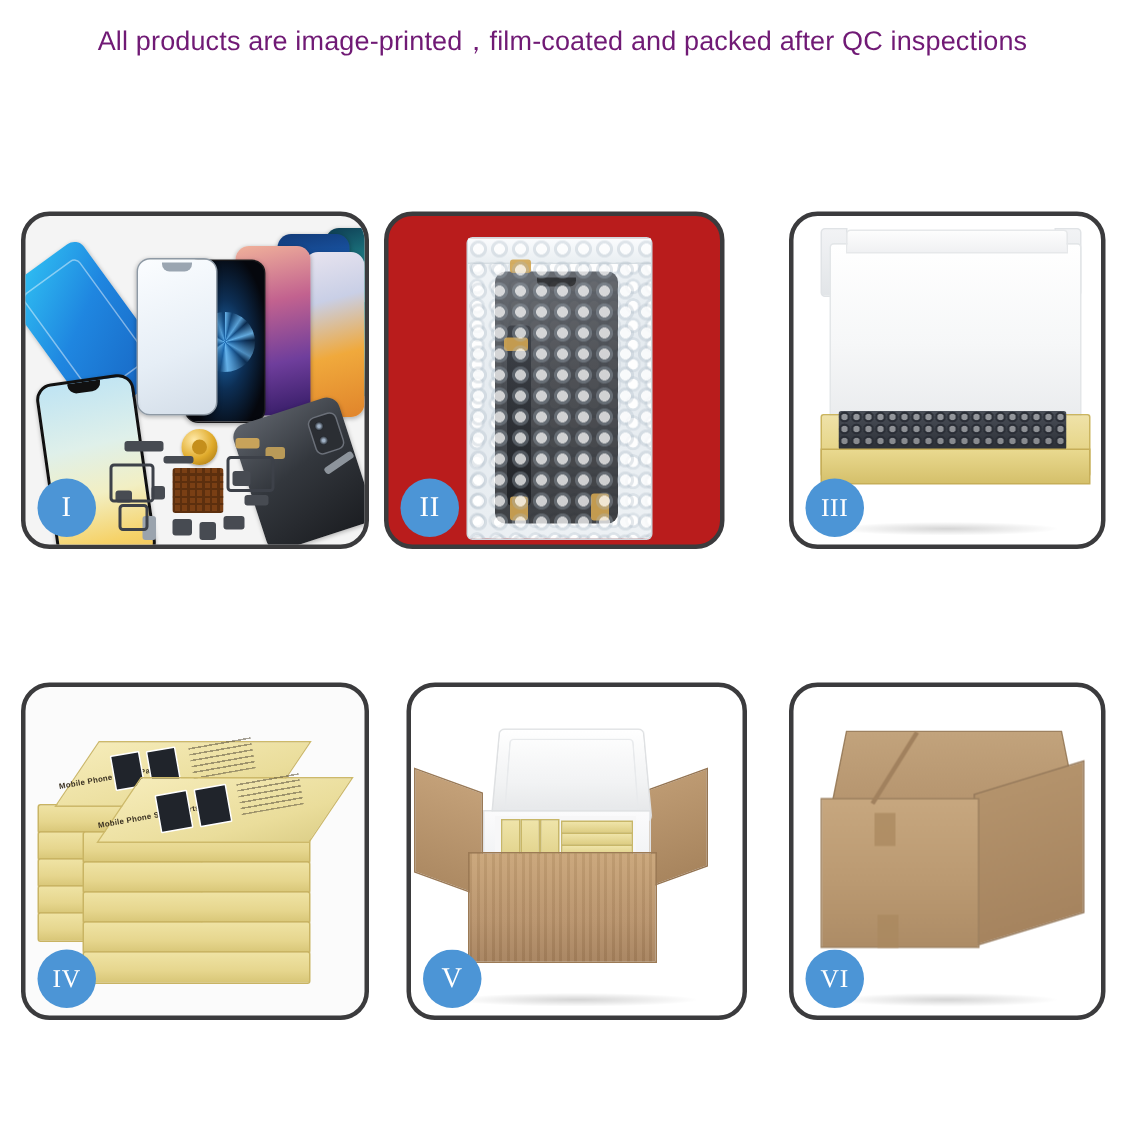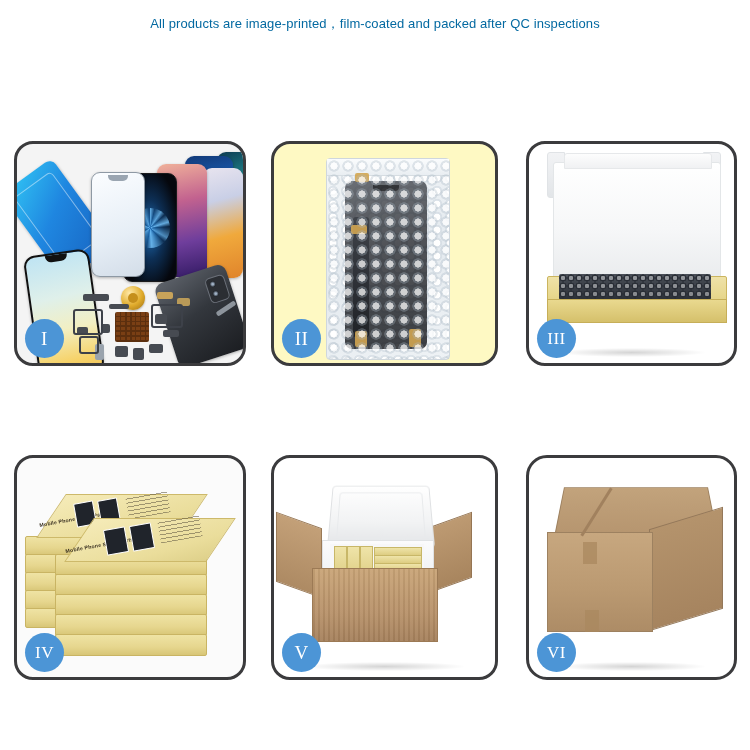--- a/index.html
+++ b/index.html
@@ -32,23 +32,23 @@
     font-weight: bold;
     letter-spacing: 1.2px;
     color: #101010;
     line-height: 1;
     white-space: nowrap;
   }
   .page-subtitle {
     margin: 0;
     padding-top: 15px;
     font-family: "Liberation Sans", sans-serif;
-    font-size: 13px;
+    font-size: 18px;
     font-weight: normal;
-    color: #0369a1;
+    color: #701a75;
     letter-spacing: .1px;
     white-space: nowrap;
   }
 
   
   .grid {
     position: absolute;
     left: 0;
     top: 128px;
     width: 750px;
@@ -63,25 +63,25 @@
     overflow: visible;
   }
   .panel-inner {
     position: absolute;
     inset: 0;
     border-radius: 16px;
     overflow: hidden;
   }
   
   .p1 { left: 14px;  top: 13px;  width: 232px; height: 225px; background:#f4f4f4; }
-  .p2 { left: 271px; top: 13px;  width: 227px; height: 225px; background:#fef9c3; }
+  .p2 { left: 256px; top: 13px;  width: 227px; height: 225px; background:#b91c1c; }
   .p3 { left: 526px; top: 13px;  width: 211px; height: 225px; background:#ffffff; }
   .p4 { left: 14px;  top: 327px; width: 232px; height: 225px; background:#fbfbfb; }
   .p5 { left: 271px; top: 327px; width: 227px; height: 225px; background:#ffffff; }
-  .p6 { left: 526px; top: 327px; width: 211px; height: 225px; background:#ffffff;border-radius:21px; }
+  .p6 { left: 526px; top: 327px; width: 211px; height: 225px; background:#ffffff; }
 
   
   .badge {
     position: absolute;
     left: 8px;
     bottom: 5px;
     width: 39px;
     height: 39px;
     border-radius: 50%;
     background: #4c95d6;

